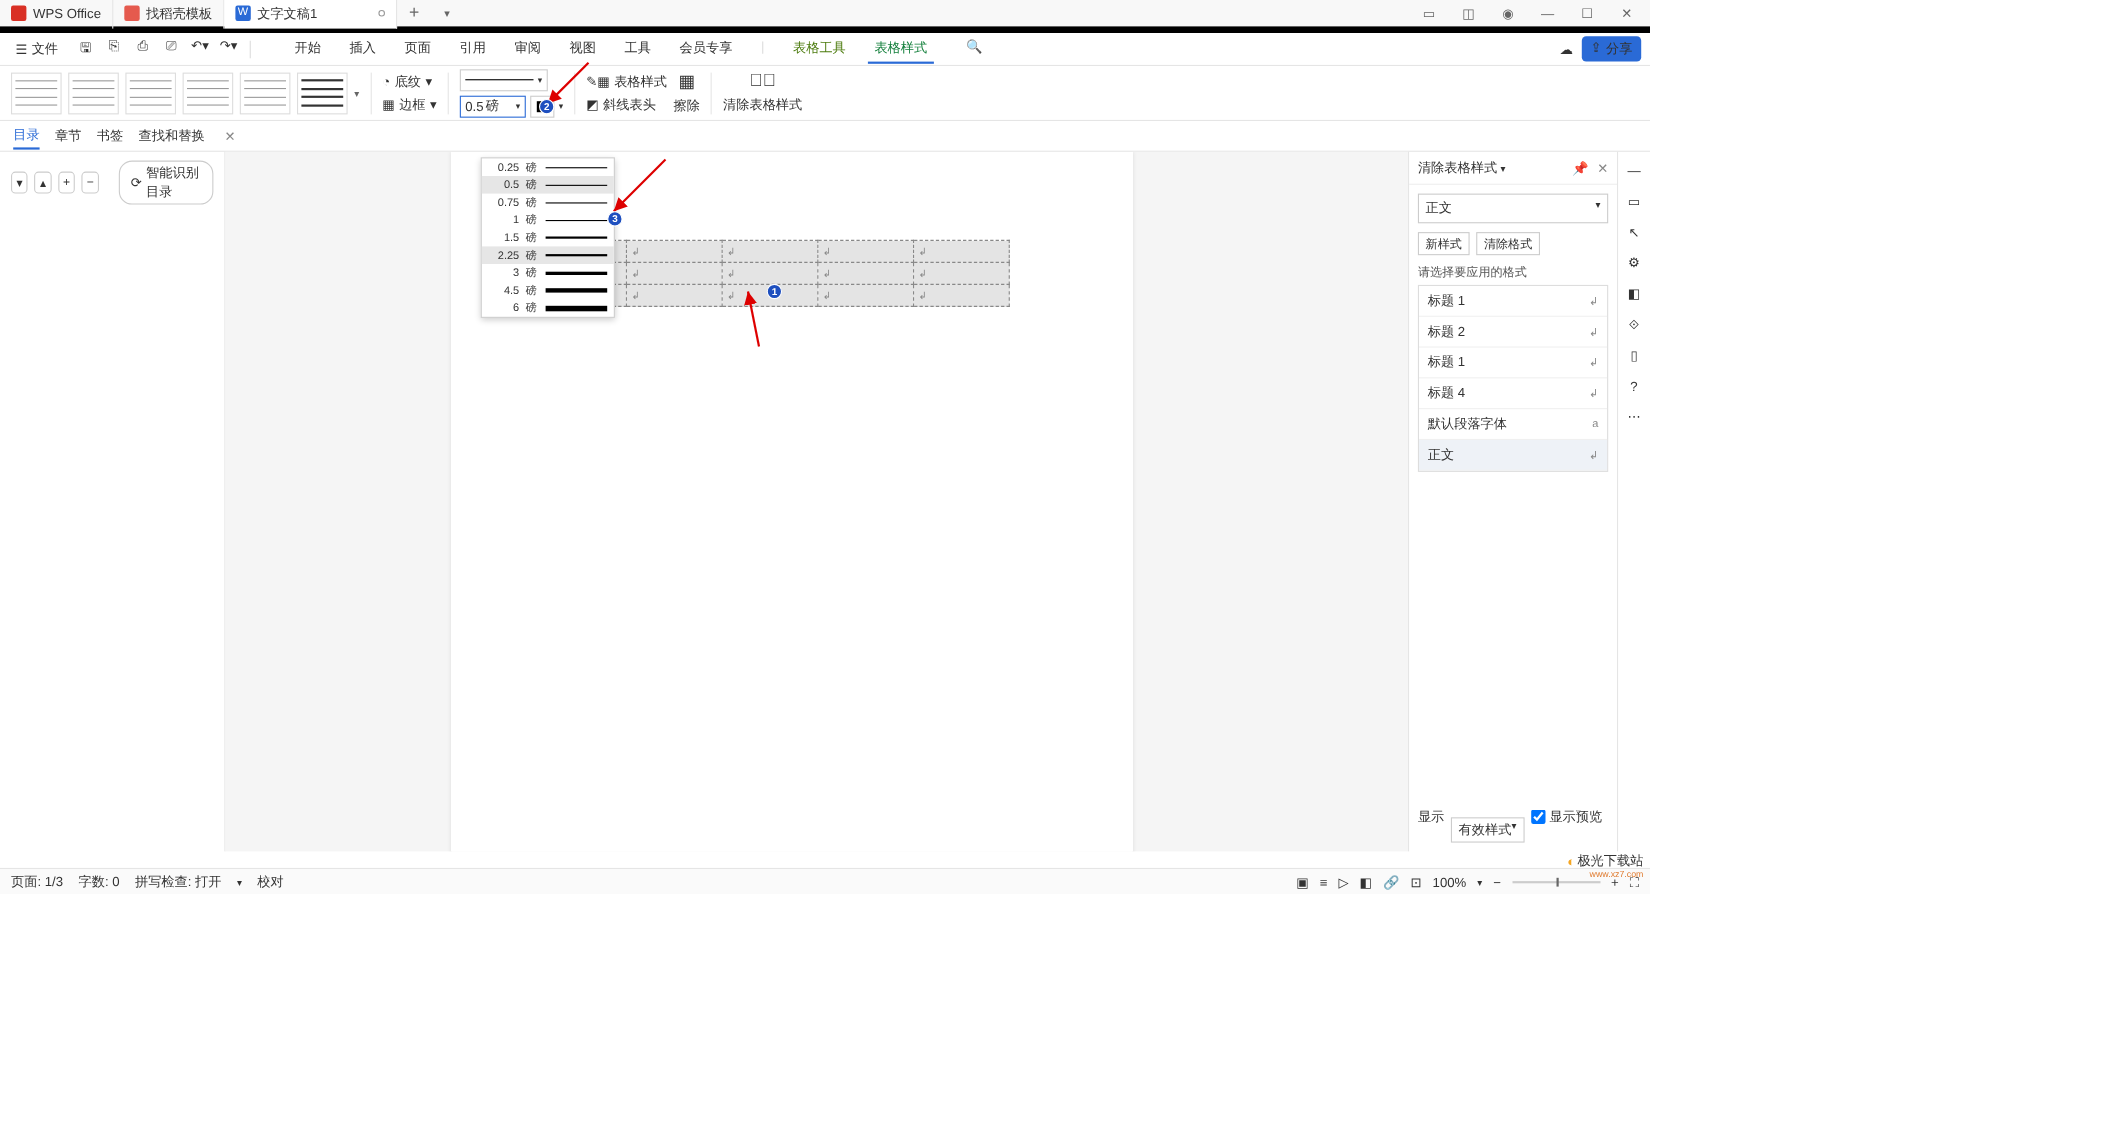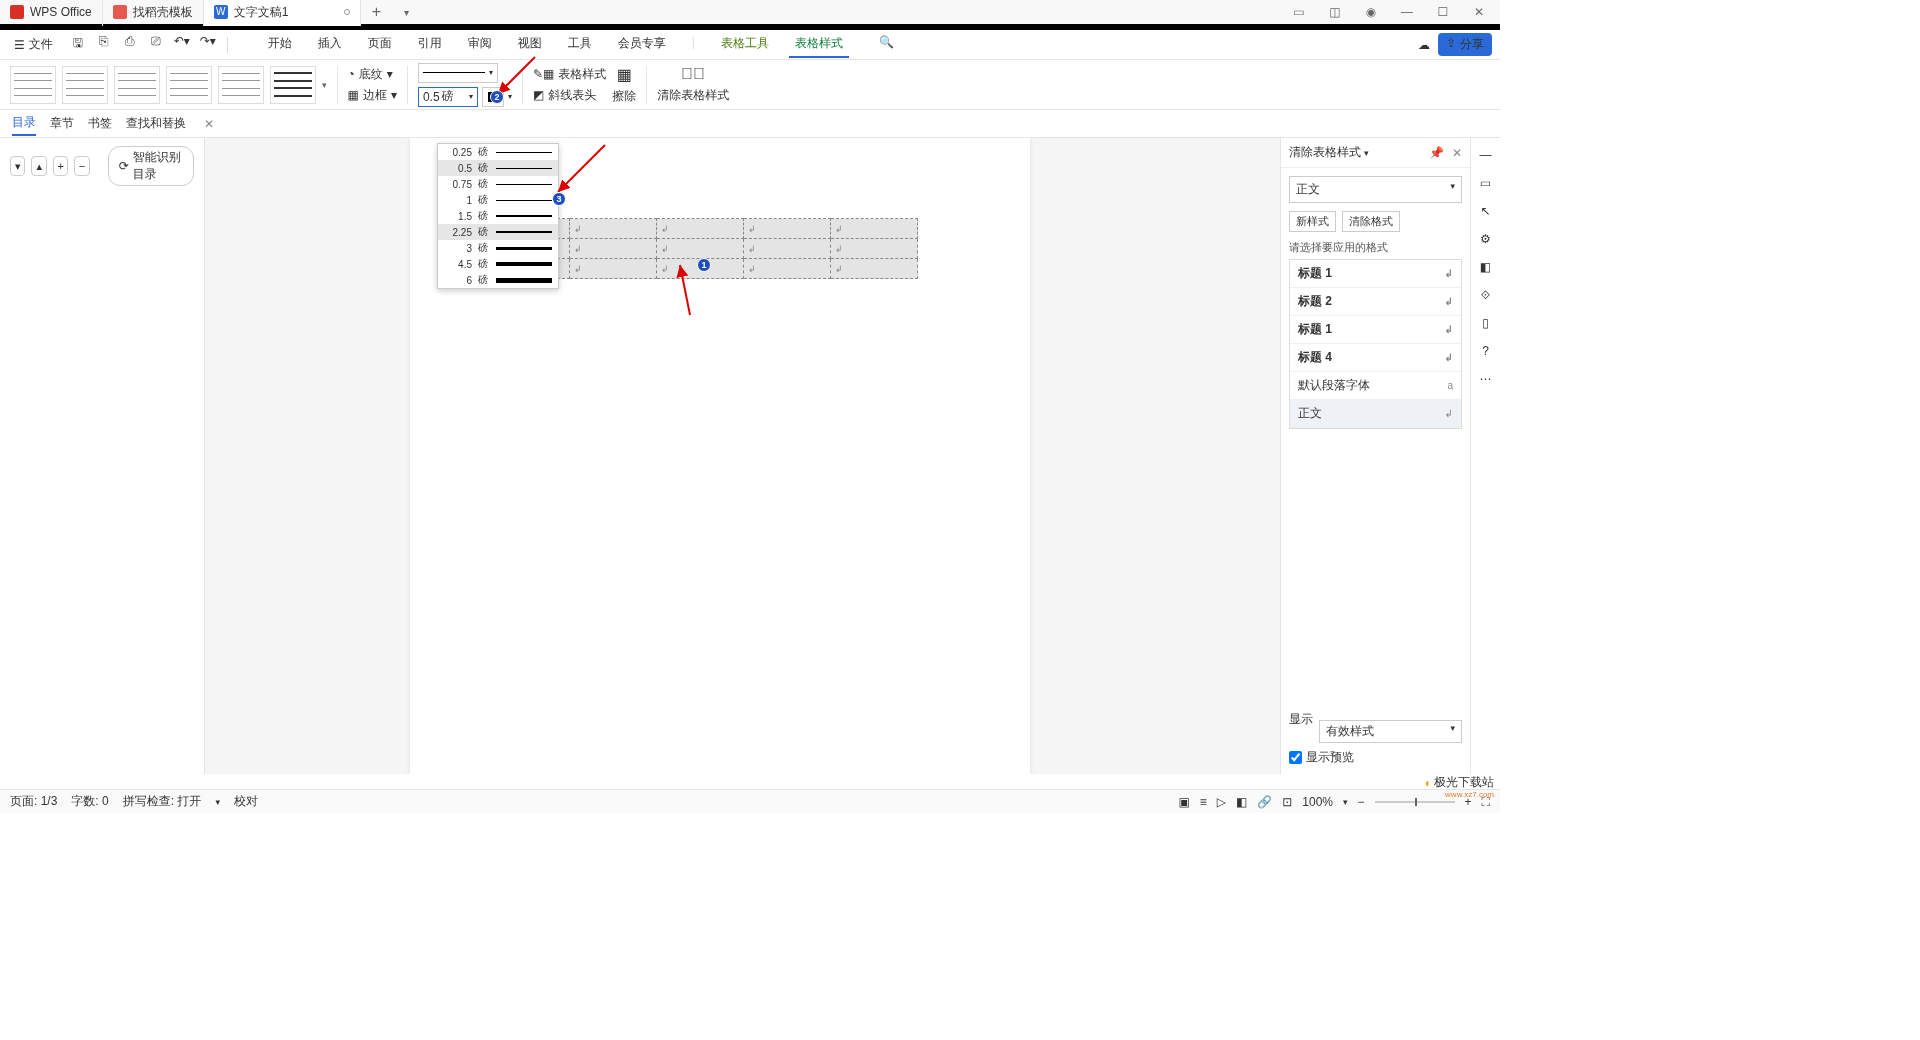--- a/index.html
+++ b/index.html
@@ -60,24 +60,24 @@
 .rp-head { display:flex; align-items:center; padding:6px 8px; border-bottom:1px solid #eee; }
 .rp-head .pin { margin-left:auto; color:#888; }
 .rp-head .x { margin-left:8px; color:#888; }
 .rp-select { margin:8px; border:1px solid #ccc; padding:4px 6px; display:flex; }
 .rp-select .dd { margin-left:auto; font-size:9px; }
 .rp-btns { display:flex; gap:6px; padding:0 8px; }
 .rp-btns span { border:1px solid #ccc; padding:2px 6px; font-size:11px; }
 .rp-label { padding:8px 8px 4px; font-size:11px; color:#555; }
 .rp-list { border:1px solid #ddd; margin:0 8px; flex:0 0 auto; }
 .rp-item { padding:5px 8px; display:flex; align-items:center; border-bottom:1px solid #f0f0f0; }
-.rp-item.big { font-size:15px; font-weight:bold; }
+.rp-item.big { font-size:15px; font-weight:normal; }
 .rp-item .ret { margin-left:auto; color:#888; font-size:10px; }
 .rp-item.sel { background:#eef2f7; }
-.rp-foot { margin-top:auto; padding:8px; display:flex; flex-direction:column; gap:6px; font-size:11px; }
+.rp-foot { margin-top:auto; padding:8px; display:flex; flex-direction:row; gap:6px; font-size:11px; }
 .rp-foot .sel2 { border:1px solid #ccc; padding:2px 6px; display:flex;margin-top:24px; }
 .status { position:absolute; bottom:0; left:0; right:0; height:24px; border-top:1px solid #e5e5e5; display:flex; align-items:center; padding:0 10px; gap:14px; font-size:11px; color:#555; background:#fafafa; }
 .status .right { margin-left:auto; display:flex; gap:10px; align-items:center; }
 .zoom-track { width:80px; height:2px; background:#ccc; position:relative; }
 .zoom-track::after { content:""; position:absolute; left:50%; top:-3px; width:2px; height:8px; background:#666; }
 .marker { position:absolute; width:14px; height:14px; border-radius:50%; background:#1e4fbf; color:#fff; font-size:9px; font-weight:bold; display:flex; align-items:center; justify-content:center; z-index:60; border:1px solid #fff; }
 .arrow { position:absolute; z-index:55; }
 .watermark { position:absolute; right:6px; bottom:22px; font-size:11px; color:#2a6ad6; z-index:70; display:flex; align-items:center; gap:2px; }
 .watermark .sub { font-size:8px; color:#e07b2f; position:absolute; right:0; bottom:-8px; }
 svg { display:block; }

